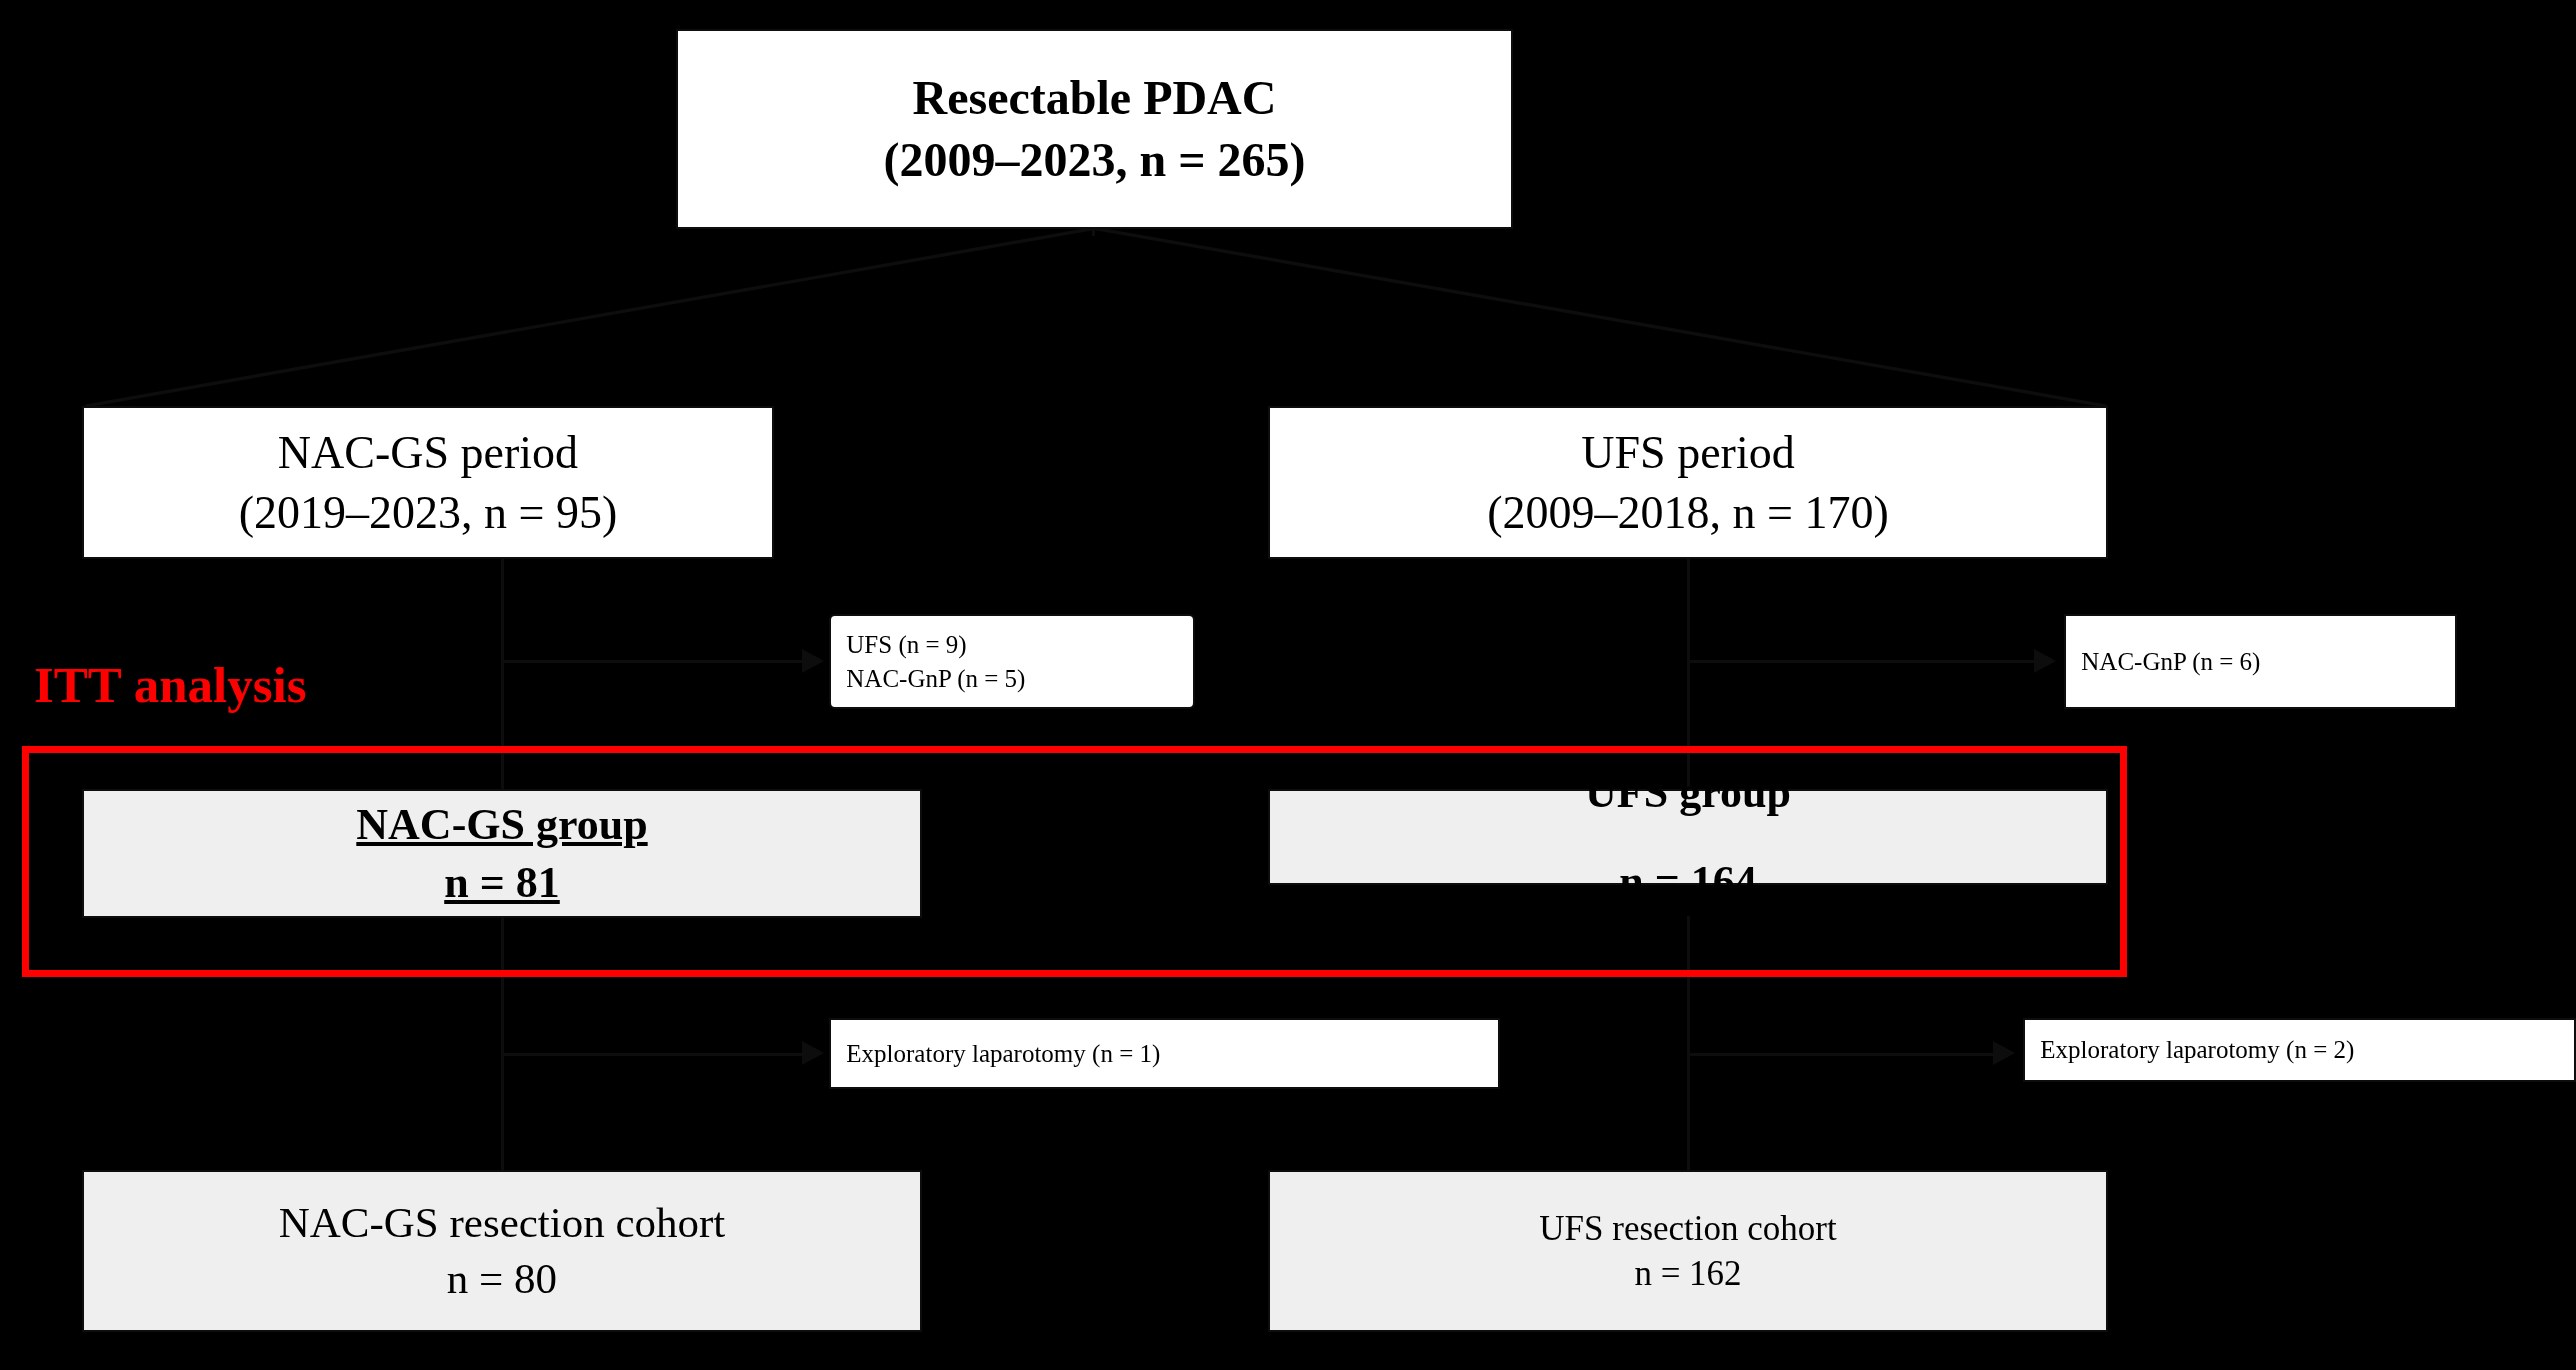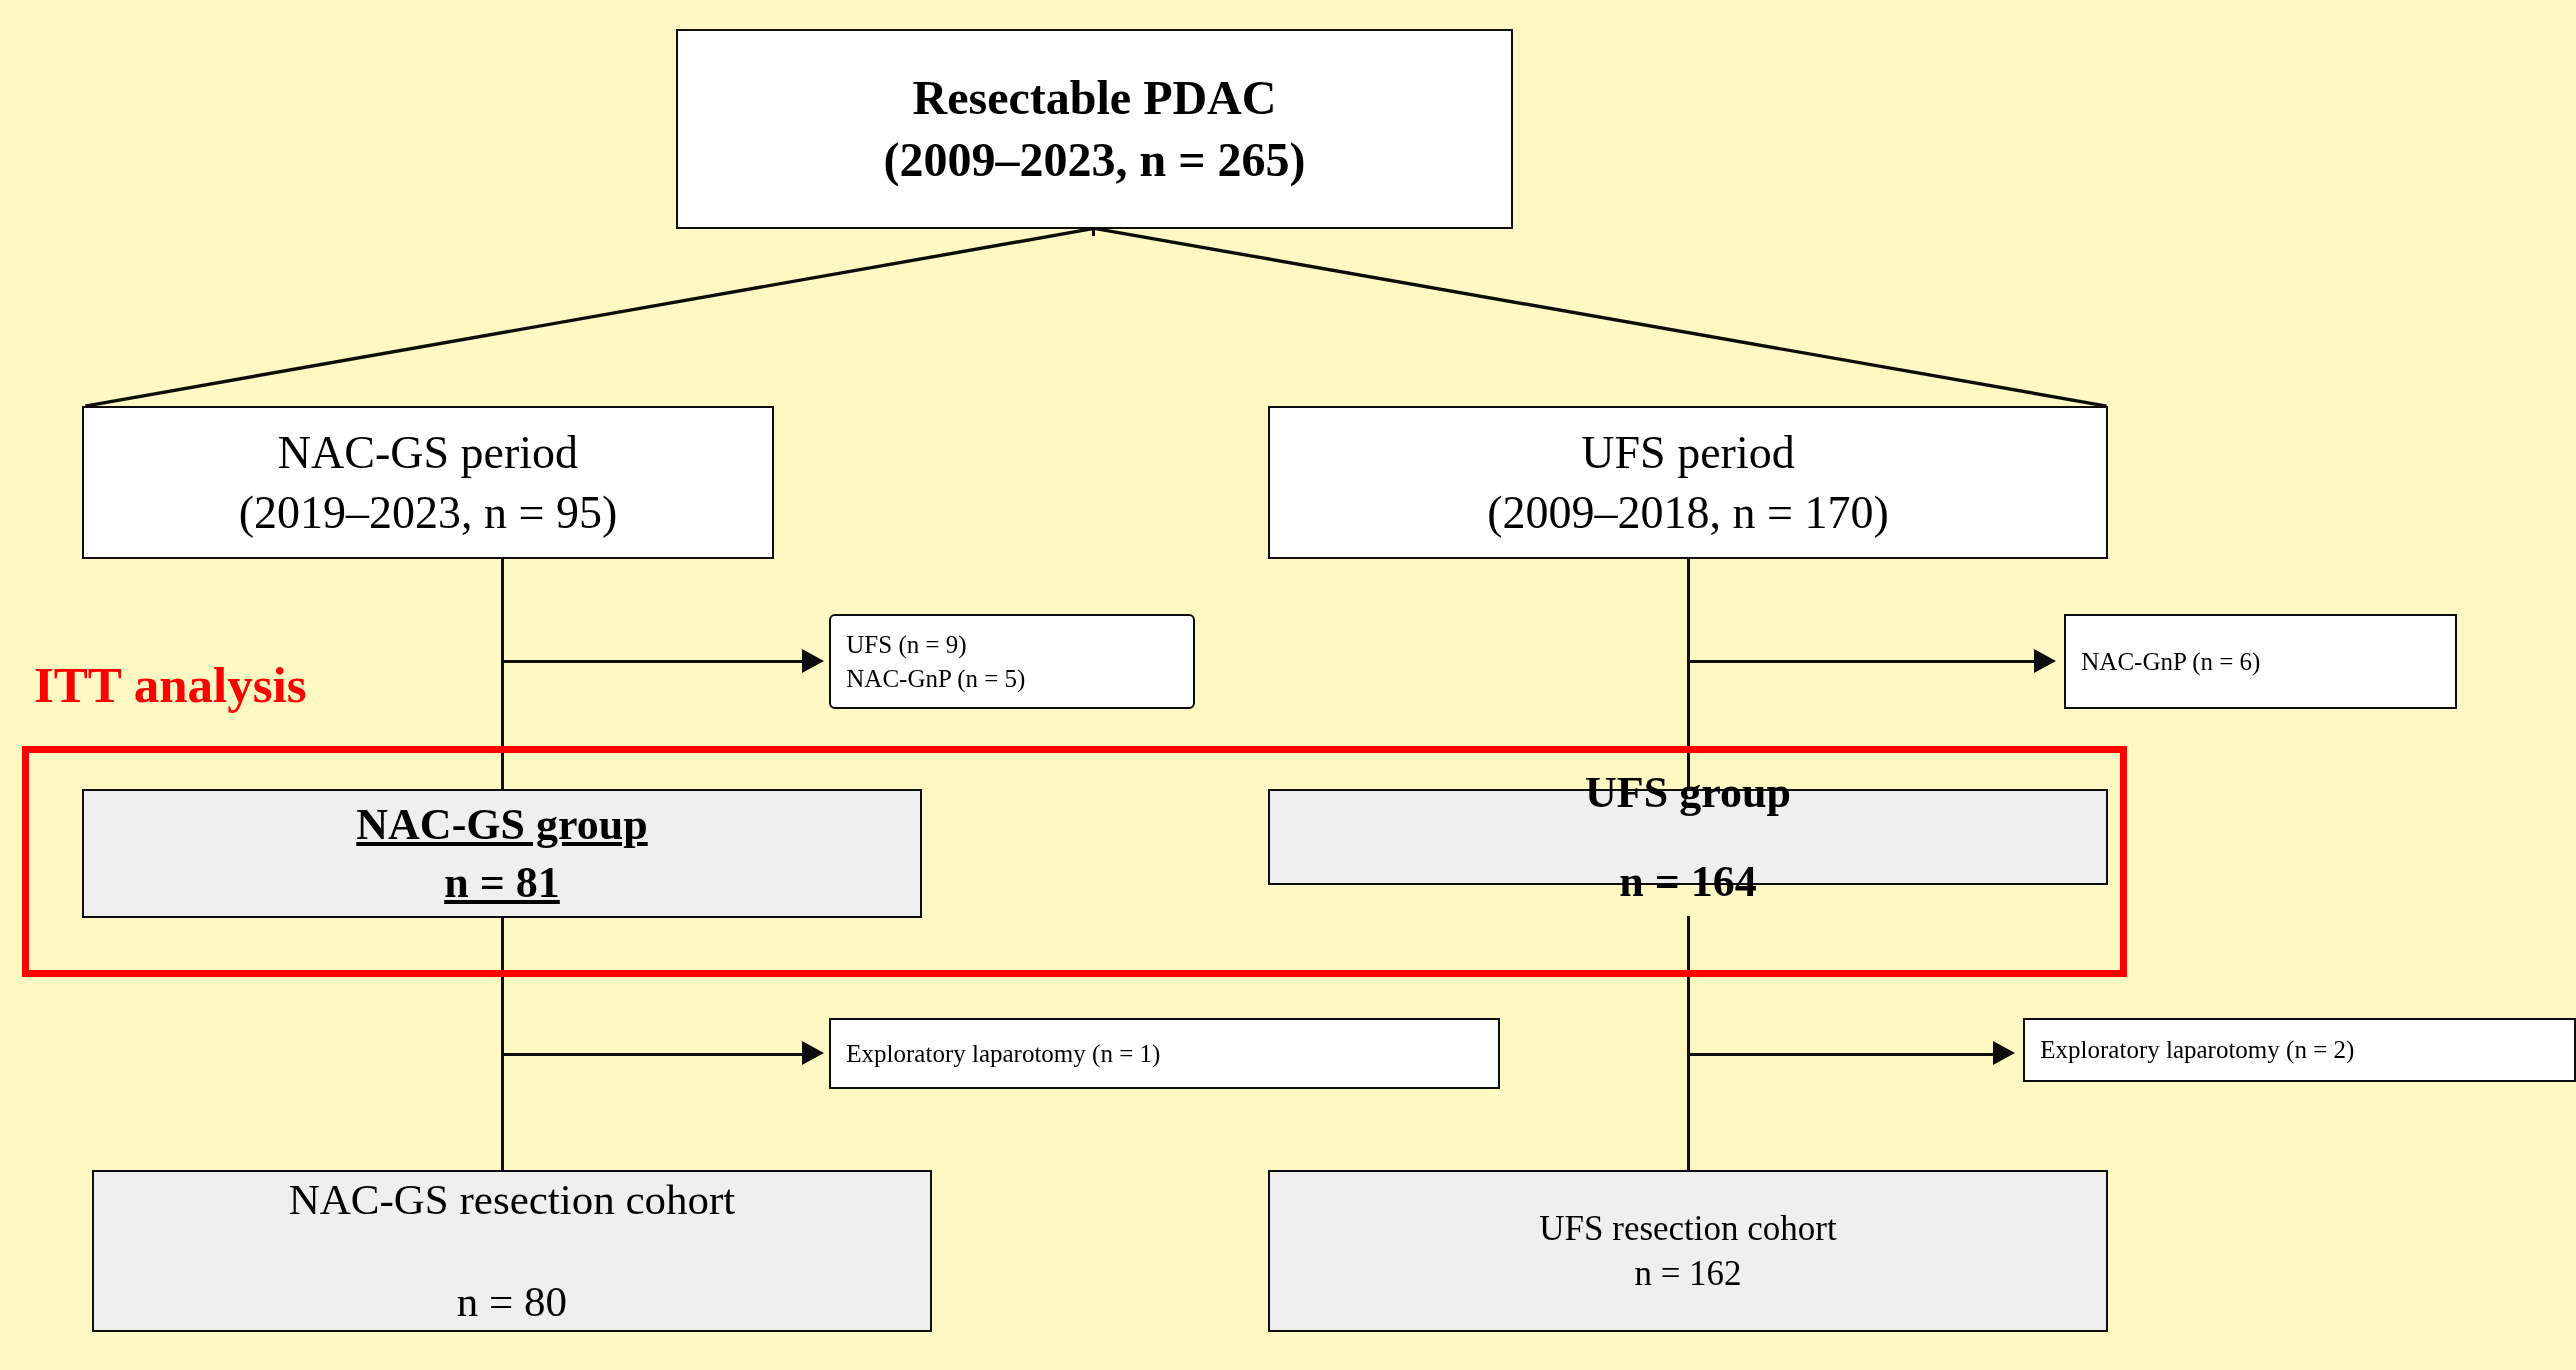--- a/index.html
+++ b/index.html
@@ -8,21 +8,21 @@
     background: #ffffff;
   }
   body {
     font-family: "Liberation Serif", "DejaVu Serif", serif;
     color: #000000;
   }
   #canvas {
     position: relative;
     width: 2576px;
     height: 1370px;
-    background: #fef9c3;
+    background: #000000;
     overflow: hidden;
   }
   .box {
     position: absolute;
     box-sizing: border-box;
     border: 2.6px solid #0d0d0d;
     background: #ffffff;
     display: flex;
     flex-direction: column;
     align-items: center;
@@ -66,22 +66,22 @@
   #note-lap-right  { left: 2023px; top: 1018px; width: 553px; height: 64px;
                      align-items: flex-start; }
 
   
   #node-nac-group { left: 82px;  top: 789px; width: 840px; height: 129px;
                     font-size: 44px; font-weight: bold; text-decoration: underline; }
   #node-ufs-group { left: 1268px; top: 789px; width: 840px; height: 96px;
                     font-size: 44px; font-weight: bold; gap: 32px; }
 
   
-  #node-nac-cohort { left: 92px;  top: 1170px; width: 840px; height: 162px;
-                     font-size: 43px; justify-content: space-between; }
+  #node-nac-cohort { left: 82px;  top: 1170px; width: 840px; height: 162px;
+                     font-size: 43px; }
   #node-ufs-cohort { left: 1268px; top: 1170px; width: 840px; height: 162px;
                      font-size: 35px; }
 
   
   .vline {
     position: absolute;
     width: 3.4px;
     background: #0d0d0d;
   }
   .hline {

